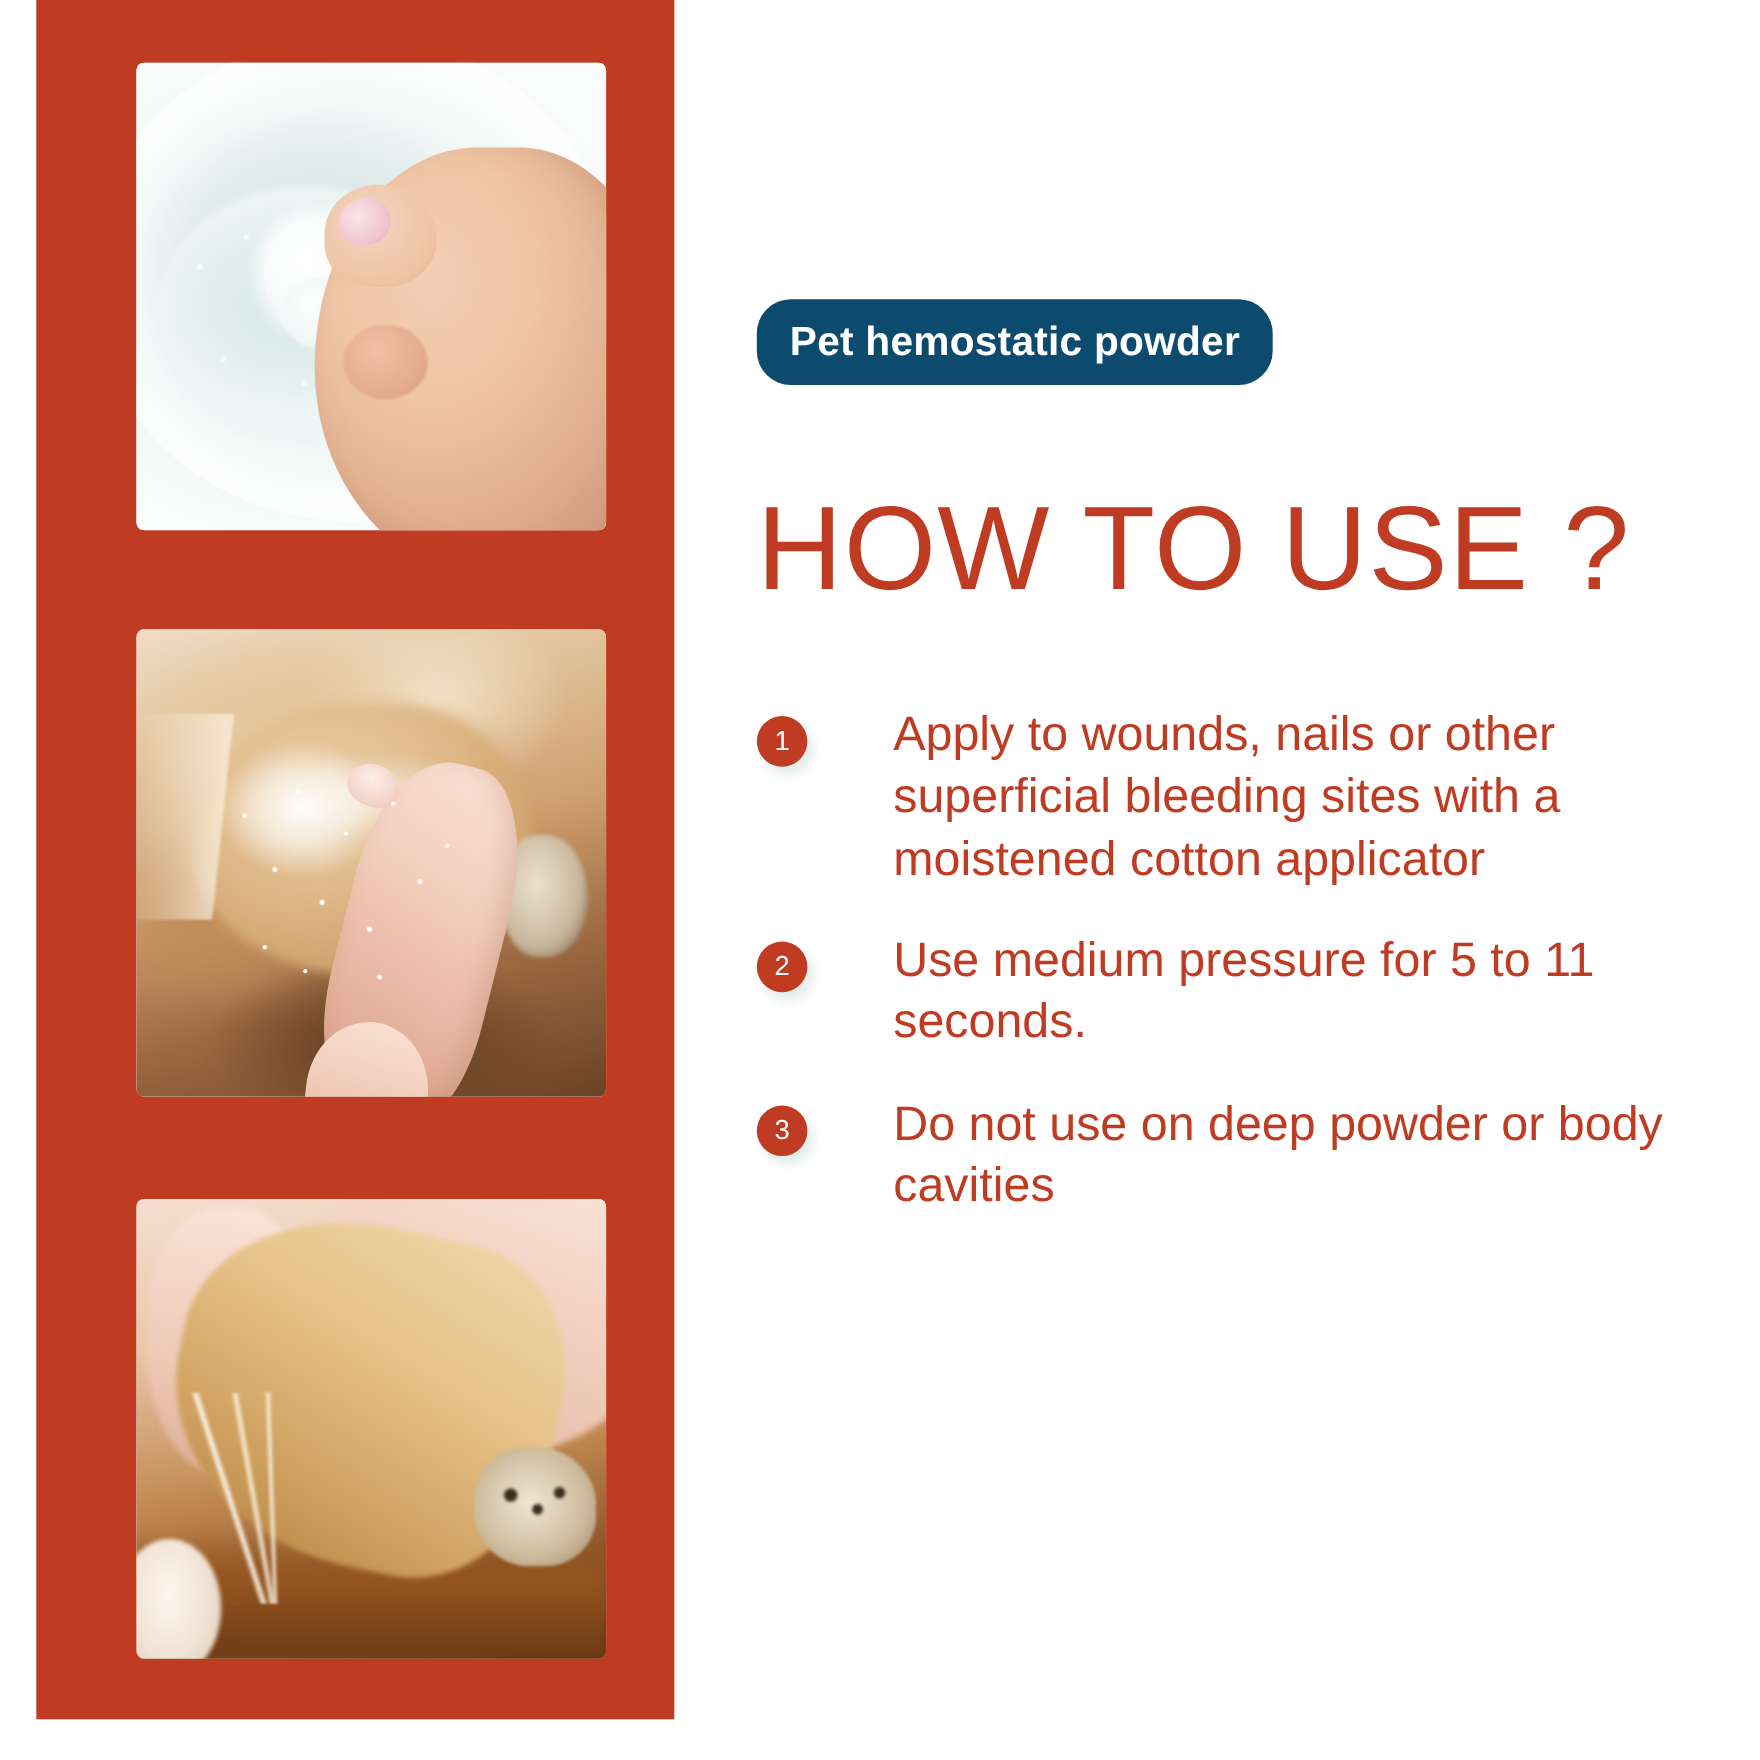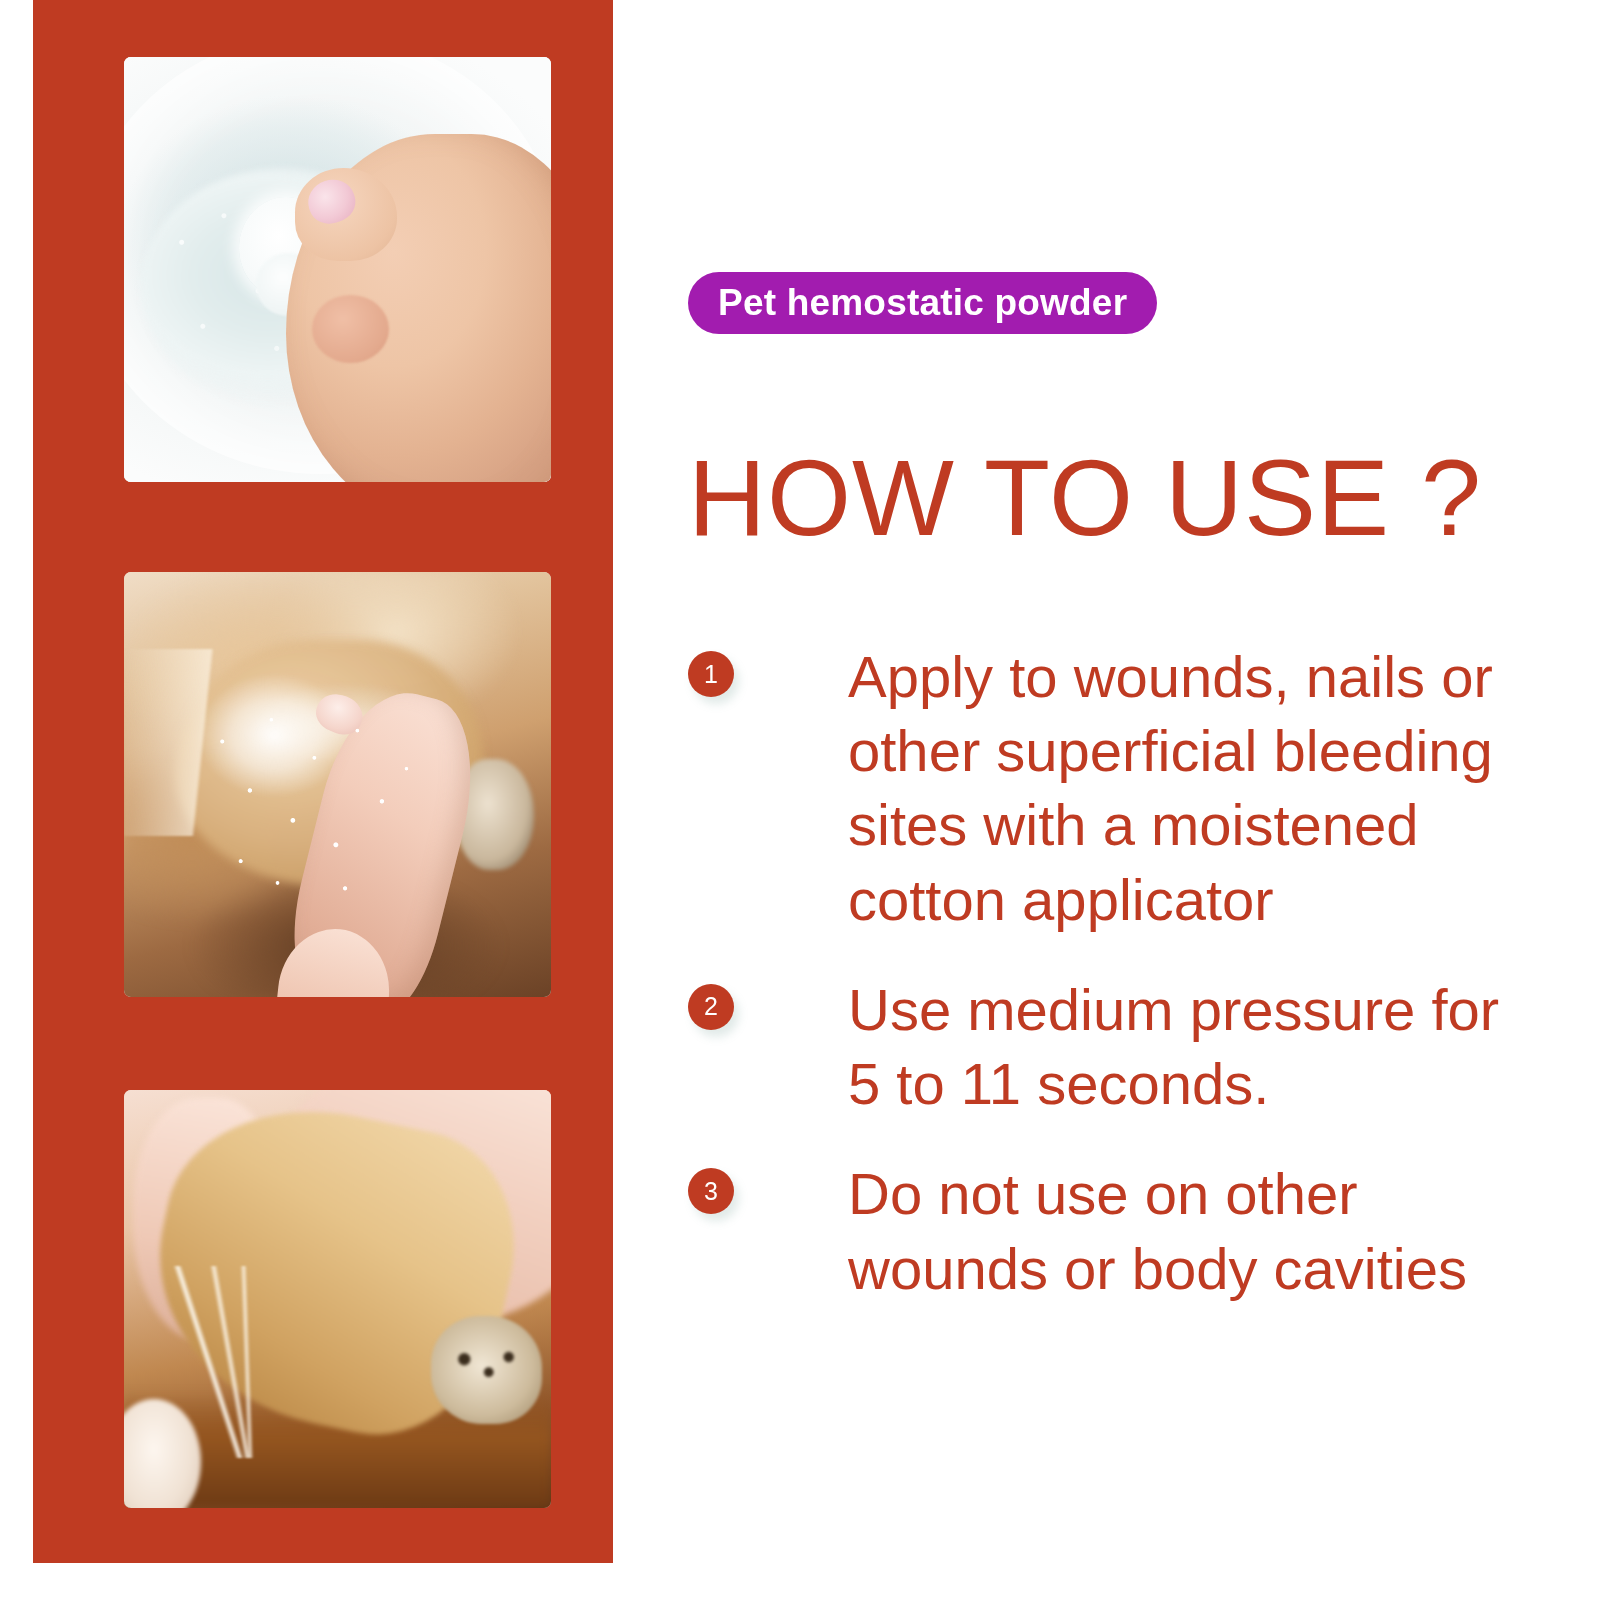--- a/index.html
+++ b/index.html
@@ -243,25 +243,25 @@
     left: 0; top: 72%; width: 100%; height: 28%;
     background: linear-gradient(180deg, rgba(140,78,36,0) 0%, #94551f 40%, #6d3a14 100%);
     filter: blur(5px);
   }
 
   
   .badge-pill {
     position: absolute;
     left: 688px;
     top: 272px;
-    height: 62px;
+    height: 78px;
     padding: 0 30px;
     display: flex;
     align-items: center;
-    background: #a21caf;
+    background: #0c4a6e;
     border-radius: 31px;
     color: #ffffff;
     font-size: 37px;
     font-weight: bold;
     letter-spacing: 0.2px;
     white-space: nowrap;
   }
 
   .main-heading {
     position: absolute;
@@ -298,23 +298,23 @@
     font-size: 25px;
     font-weight: 400;
     display: flex;
     align-items: center;
     justify-content: center;
     margin-top: 11px;
     box-shadow: 5px 7px 10px rgba(120,160,150,0.22);
   }
   .step-text {
     flex: 1 1 auto;
-    margin-left: 114px;
+    margin-left: 78px;
     color: #bf3b22;
-    font-size: 58px;
+    font-size: 44px;
     line-height: 1.28;
     font-weight: 400;
   }
 </style>
 </head>
 <body>
 
 <div id="canvas">
 
   <div class="red-panel"></div>
@@ -369,18 +369,18 @@
       <div class="step-text">Apply to wounds, nails or other superficial bleeding sites with a moistened cotton applicator</div>
     </div>
 
     <div class="step">
       <div class="step-num">2</div>
       <div class="step-text">Use medium pressure for 5 to 11 seconds.</div>
     </div>
 
     <div class="step">
       <div class="step-num">3</div>
-      <div class="step-text">Do not use on other wounds or body cavities</div>
+      <div class="step-text">Do not use on deep powder or body cavities</div>
     </div>
 
   </div>
 
 </div>
 
 </body></html>

